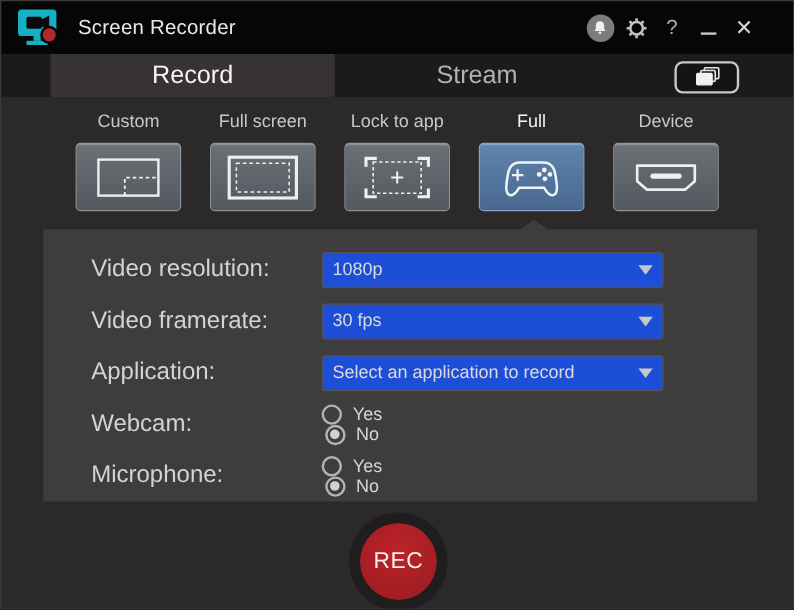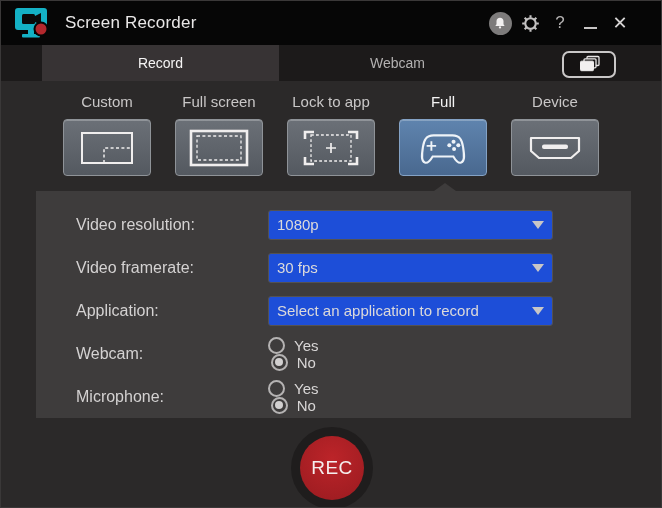--- a/index.html
+++ b/index.html
@@ -11,35 +11,35 @@
   .title-text{color:#e9e7e7;font-size:17px;letter-spacing:.2px;}
   .tb-spacer{flex:1;}
   .tb-btn{width:30px;height:30px;display:flex;align-items:center;justify-content:center;color:#bdbbbb;font-size:16px;cursor:default;}
   .bell-circle{width:23px;height:23px;border-radius:50%;background:#7d7b7b;display:flex;align-items:center;justify-content:center;}
   .min-glyph{width:13px;height:2px;background:#c6c4c4;margin-top:10px;}
   .close-glyph{font-size:18px;color:#d6d4d4;line-height:1;}
   .help-glyph{font-size:17px;color:#b4b2b2;}
   
   .tabstrip{height:36px;background:#1c1a1a;display:flex;position:relative;}
   .tab-spacer{width:41px;}
-  .tab{width:237px;display:flex;align-items:center;justify-content:center;font-size:14px;color:#b3b1b1;}
+  .tab{width:237px;display:flex;align-items:center;justify-content:center;font-size:21px;color:#b3b1b1;}
   .tab.active{background:#373334;color:#f6f5f5;}
   .compact-btn{position:absolute;right:45px;top:6px;width:54px;height:27px;border:2px solid #c9c7c7;border-radius:7px;background:#151313;display:flex;align-items:center;justify-content:center;}
   
   .modes{display:flex;justify-content:space-between;padding:8px 62px 0 62px;}
   .mode{width:88px;display:flex;flex-direction:column;align-items:center;}
   .mode-label{font-size:15px;color:#c9c7c7;height:24px;display:flex;align-items:center;white-space:nowrap;}
   .mode.selected .mode-label{color:#f4f3f3;}
   .mode-btn{width:88px;height:57px;margin-top:6px;border-radius:4px;background:linear-gradient(#6b7077,#545960);border:1px solid #8f9398;box-shadow:inset 0 1px 0 rgba(255,255,255,.25);display:flex;align-items:center;justify-content:center;}
   .mode.selected .mode-btn{background:linear-gradient(#5f84ae,#49688f);border-color:#84a2c5;}
   
   .panel{position:absolute;left:35px;top:190px;width:595px;height:227px;background:#3e3c3c;padding:12px 0 0 40px;}
   .panel-notch{position:absolute;top:-8px;left:398px;width:0;height:0;border-left:11px solid transparent;border-right:11px solid transparent;border-bottom:8px solid #3e3c3c;}
   .row{height:43px;display:flex;align-items:center;}
-  .row-label{width:192px;font-size:16px;color:#d4d2d2;}
+  .row-label{width:192px;font-size:20px;color:#d4d2d2;}
   .dropdown{width:285px;height:30px;background:#1d4ed8;border:1px solid #545252;border-radius:3px;display:flex;align-items:center;padding:0 8px;}
   .dropdown-value{flex:1;font-size:15px;color:#dcdada;white-space:nowrap;overflow:hidden;}
   .dropdown-arrow{width:0;height:0;border-left:6px solid transparent;border-right:6px solid transparent;border-top:8px solid #c8c6c6;margin-left:8px;}
   .radio-group{display:flex;align-items:center;flex-direction:column;}
   .radio-opt{display:flex;align-items:center;margin-right:36px;}
   .radio-circle{width:17px;height:17px;border-radius:50%;border:2px solid #b5b3b3;display:flex;align-items:center;justify-content:center;background:transparent;}
   .radio-circle.checked::after{content:"";width:8px;height:8px;border-radius:50%;background:#d2d0d0;}
   .radio-text{font-size:15px;color:#d8d6d6;margin-left:9px;}
   
   .rec-area{position:absolute;left:0;top:417px;width:662px;height:91px;display:flex;align-items:flex-end;justify-content:center;}
@@ -95,21 +95,21 @@
       <span class="close-glyph">✕</span>
     </div>
   </div>
 
   <div class="tabstrip">
     <div class="tab-spacer"></div>
     <div class="tab active">
       <span>Record</span>
     </div>
     <div class="tab">
-      <span>Webcam</span>
+      <span>Stream</span>
     </div>
     <div class="compact-btn">
       <svg width="26" height="19" viewBox="0 0 26 19">
         <rect x="11" y="1.5" width="12" height="9" rx="1" fill="#1c1a1a" stroke="#e8e6e6" stroke-width="1.3"></rect>
         <rect x="8" y="3.8" width="12" height="9" rx="1" fill="#1c1a1a" stroke="#e8e6e6" stroke-width="1.3"></rect>
         <rect x="4.5" y="6.2" width="13" height="9.5" rx="1" fill="#f2f0f0" stroke="#f2f0f0" stroke-width="1"></rect>
       </svg>
     </div>
   </div>
 

